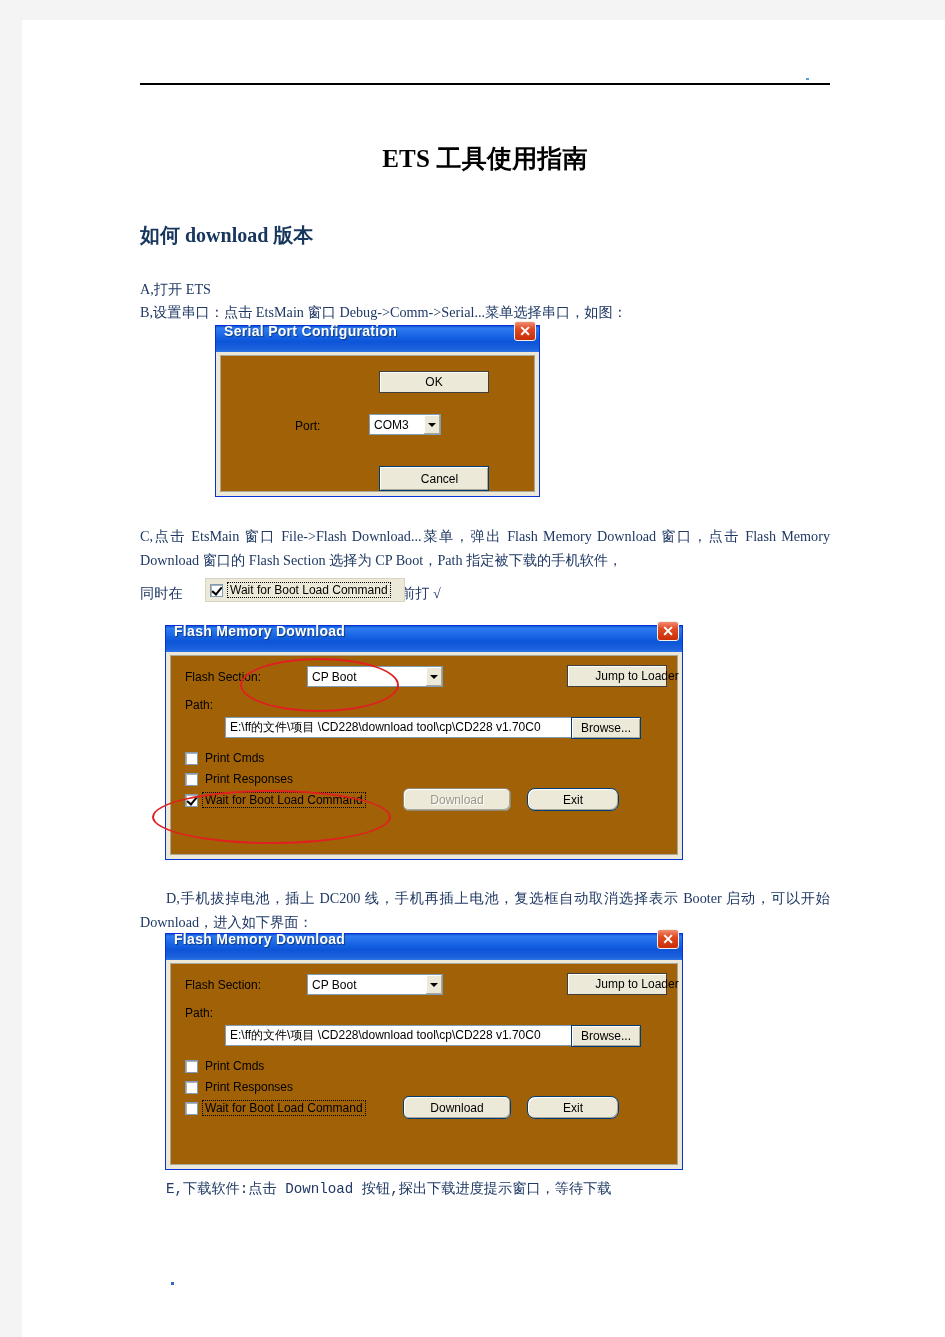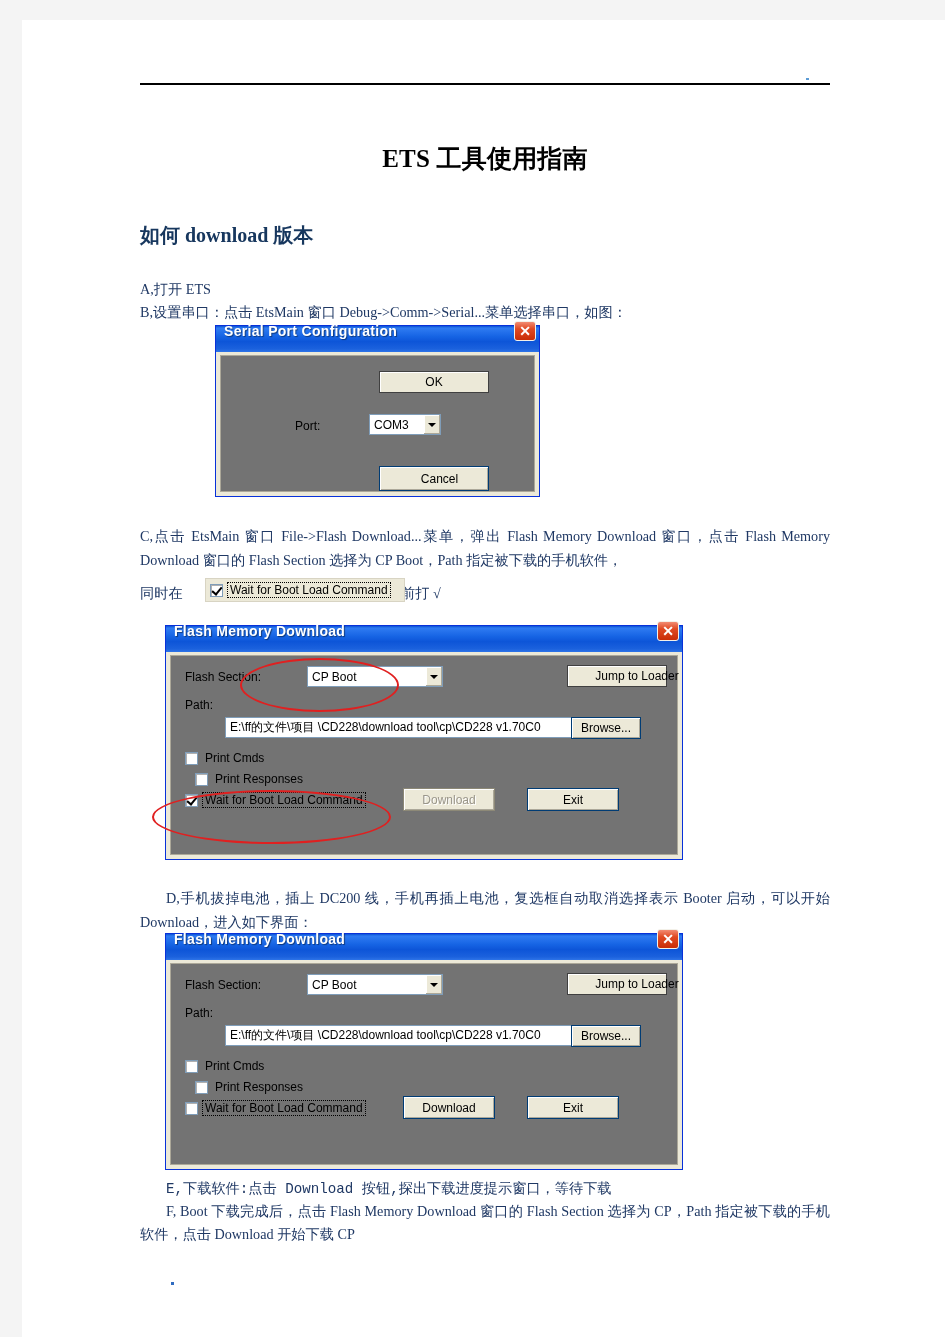--- a/index.html
+++ b/index.html
@@ -139,21 +139,21 @@
   }
   .dlg-body {
     position: relative;
     height: calc(100% - 26px);
     background: #ece9d8;
   }
   .dlg-inner {
     position: absolute;
     left: 4px; top: 3px; right: 4px; bottom: 4px;
     border: 1px solid #aca899;
-    background: #737373;
+    background: #a16207;
     box-sizing: border-box;
   }
 
   .lbl {
     position: absolute;
     font-family: "Liberation Sans", sans-serif;
     font-size: 12px;
     color: #000;
     white-space: nowrap;
   }
@@ -271,24 +271,24 @@
 
   
   .flash-dlg { width: 518px; }
   .flash-dlg .lbl-section { left: 14px; top: 14px; }
   .flash-dlg .sel-section { left: 96px; top: 10px; width: 136px; height: 21px; }
   .flash-dlg .btn-jump  { right: 10px; top: 9px; width: 100px; height: 22px; padding-left: 40px; }
   .flash-dlg .lbl-path  { left: 14px; top: 42px; }
   .flash-dlg .sel-path  { left: 14px; top: 61px; width: 378px; height: 21px; }
   .flash-dlg .btn-browse{ left: 400px; top: 61px; width: 70px; height: 22px; }
   .flash-dlg .cb1 { left: 14px; top: 95px; }
-  .flash-dlg .cb2 { left: 14px; top: 116px; margin-left: 10px; }
+  .flash-dlg .cb2 { left: 14px; top: 116px; }
   .flash-dlg .cb3 { left: 14px; top: 137px; }
-  .flash-dlg .btn-dl   { left: 232px; top: 132px; width: 92px; height: 23px; }
-  .flash-dlg .btn-exit { left: 356px; top: 132px; width: 92px; height: 23px; }
+  .flash-dlg .btn-dl   { left: 232px; top: 132px; width: 108px; height: 23px; border-radius: 6px; }
+  .flash-dlg .btn-exit { left: 356px; top: 132px; width: 92px; height: 23px; border-radius: 8px; }
 </style>
 </head>
 <body>
 
 <div class="page">
   <div class="content">
 
     <div class="header-rule"></div>
     <div class="header-mark"></div>
     <div class="footer-mark"></div>
@@ -413,16 +413,15 @@
             <span class="cbtext">Wait for Boot Load Command</span>
           </div>
 
           <div class="btn btn-dl">Download</div>
           <div class="btn btn-exit">Exit</div>
         </div>
       </div>
     </div>
 
     <div class="para blue" id="para-e">E,下载软件:点击 Download 按钮,探出下载进度提示窗口，等待下载</div>
-    <div class="para blue" id="para-f">F, Boot 下载完成后，点击 Flash Memory Download 窗口的 Flash Section 选择为 CP，Path 指定被下载的手机软件，点击 Download 开始下载 CP</div>
 
   </div>
 </div>
 
 </body></html>

